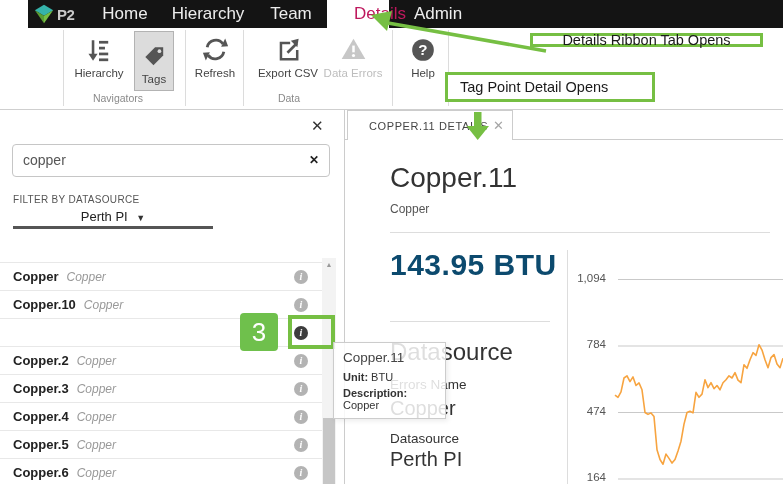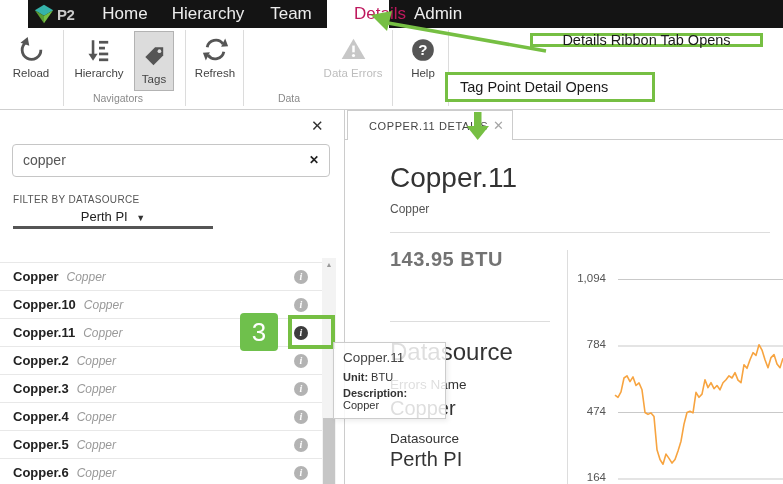--- a/index.html
+++ b/index.html
@@ -54,21 +54,21 @@
   .tabstrip { position:absolute; left:345px; top:110px; width:438px; height:30px; background:#fff; border-bottom:1px solid #ccc; }
   .dtab { position:absolute; left:2px; top:0; width:166px; height:30px; background:#fff;
           border:1px solid #ccc; border-bottom:none; }
   .dtab-label { position:absolute; left:21px; top:9px; font-size:11px; letter-spacing:0.6px; color:#444; }
   .dtab-close { position:absolute; right:8px; top:7px; font-size:13px; color:#a5a5a5; cursor:pointer; }
 
   .detail { position:absolute; left:345px; top:140px; width:438px; height:344px; background:#fff; }
   .d-title { position:absolute; left:45px; top:22px; font-size:28px; font-weight:300; color:#333; }
   .d-sub { position:absolute; left:45px; top:62px; font-size:12px; color:#555; }
   .d-div1 { position:absolute; left:45px; top:92px; width:380px; height:1px; background:#ddd; }
-  .d-value { position:absolute; left:45px; top:108px; font-size:20px; font-weight:bold; color:#737373; letter-spacing:0.5px; }
+  .d-value { position:absolute; left:45px; top:108px; font-size:30px; font-weight:bold; color:#0c4a6e; letter-spacing:0.5px; }
   .d-div2 { position:absolute; left:45px; top:181px; width:160px; height:1px; background:#ddd; }
   .d-section { position:absolute; left:45px; top:198px; font-size:24px; font-weight:300; color:#333; }
   .d-flabel1 { position:absolute; left:45px; top:237px; font-size:13.5px; color:#333; }
   .d-fvalue1 { position:absolute; left:45px; top:257px; font-size:20px; font-weight:300; color:#333; }
   .d-flabel2 { position:absolute; left:45px; top:291px; font-size:13.5px; color:#333; }
   .d-fvalue2 { position:absolute; left:45px; top:308px; font-size:20px; font-weight:300; color:#333; }
   .d-vdiv { position:absolute; left:222px; top:110px; width:1px; height:234px; background:#ddd; }
 
   .ytick { position:absolute; width:48px; text-align:right; font-size:11.5px; color:#555; }
   #chart-svg { position:absolute; left:610px; top:250px; }
@@ -114,29 +114,20 @@
       </div>
   </div>
 
   <div class="ribbon">
     <div class="rsep" style="left:63px"></div>
     <div class="rsep" style="left:185px"></div>
     <div class="rsep" style="left:243px"></div>
     <div class="rsep" style="left:392px"></div>
     <div class="rsep" style="left:448px"></div>
 
-    <div class="rbtn" style="left:2px; width:58px;">
-      <span class="ricon">
-        <svg width="27" height="27" viewBox="0 0 24 24">
-          <path d="M7.6 5.4 A8.3 8.3 0 1 0 20.3 12.2" fill="none" stroke="#555" stroke-width="2.5"></path>
-          <polygon points="8.6,0.9 2.2,6.1 10,8.6" fill="#555"></polygon>
-        </svg>
-      </span>
-      <span class="rlabel">Reload</span>
-    </div>
 
     <div class="rbtn" style="left:67px; width:64px;">
       <span class="ricon">
         <svg width="26" height="26" viewBox="0 0 24 24">
           <line x1="6.5" y1="3" x2="6.5" y2="17" stroke="#555" stroke-width="2.4"></line>
           <polygon points="2.3,15.5 10.7,15.5 6.5,22" fill="#555"></polygon>
           <rect x="12" y="3.6" width="8.5" height="2.5" fill="#555"></rect>
           <rect x="12" y="9" width="5.5" height="2.5" fill="#555"></rect>
           <rect x="12" y="14.4" width="8.5" height="2.5" fill="#555"></rect>
           <rect x="12" y="19.8" width="8.5" height="2.5" fill="#555"></rect>
@@ -160,20 +151,30 @@
         <svg width="27" height="27" viewBox="0 0 24 24">
           <path d="M4.6 10 A 7.8 7.8 0 0 1 18.6 7" fill="none" stroke="#555" stroke-width="2.5"></path>
           <polygon points="20.6,2.2 17,9.6 23.2,9.2" fill="#555"></polygon>
           <path d="M19.4 14 A 7.8 7.8 0 0 1 5.4 17" fill="none" stroke="#555" stroke-width="2.5"></path>
           <polygon points="3.4,21.8 7,14.4 0.8,14.8" fill="#555"></polygon>
         </svg>
       </span>
       <span class="rlabel">Refresh</span>
     </div>
 
+    <div class="rbtn" style="left:250px; width:76px;">
+      <span class="ricon">
+        <svg width="26" height="26" viewBox="0 0 24 24">
+          <path d="M14 5.5 H5.5 V20.5 H20.5 V12" fill="none" stroke="#555" stroke-width="2.3"></path>
+          <line x1="11.5" y1="14.5" x2="20" y2="6" stroke="#555" stroke-width="2.4"></line>
+          <polygon points="21.8,1.6 14.6,3.4 20.6,9.4" fill="#555"></polygon>
+        </svg>
+      </span>
+      <span class="rlabel">Export CSV</span>
+    </div>
 
     <div class="rbtn disabled" style="left:320px; width:66px;">
       <span class="ricon">
         <svg width="27" height="27" viewBox="0 0 24 24">
           <path d="M12 2.5 L22.5 20.5 H1.5 Z" fill="#c7c7c7"></path>
           <rect x="10.9" y="8.5" width="2.2" height="6" fill="#fff"></rect>
           <circle cx="12" cy="17.3" r="1.4" fill="#fff"></circle>
         </svg>
       </span>
       <span class="rlabel">Data Errors</span>
@@ -209,21 +210,20 @@
     <div class="tag-list" id="tag-list">
         <div class="tag-row">
           <span class="tag-name">Copper<span class="tag-desc">Copper</span></span>
           <span class="info-ic">i</span>
         </div>
         <div class="tag-row">
           <span class="tag-name">Copper.10<span class="tag-desc">Copper</span></span>
           <span class="info-ic">i</span>
         </div>
         <div class="tag-row">
-          <span class="tag-name">Copper.11<span class="tag-desc">Copper</span></span>
           <span class="info-ic hl">i</span>
         </div>
         <div class="tag-row">
           <span class="tag-name">Copper.2<span class="tag-desc">Copper</span></span>
           <span class="info-ic">i</span>
         </div>
         <div class="tag-row">
           <span class="tag-name">Copper.3<span class="tag-desc">Copper</span></span>
           <span class="info-ic">i</span>
         </div>

